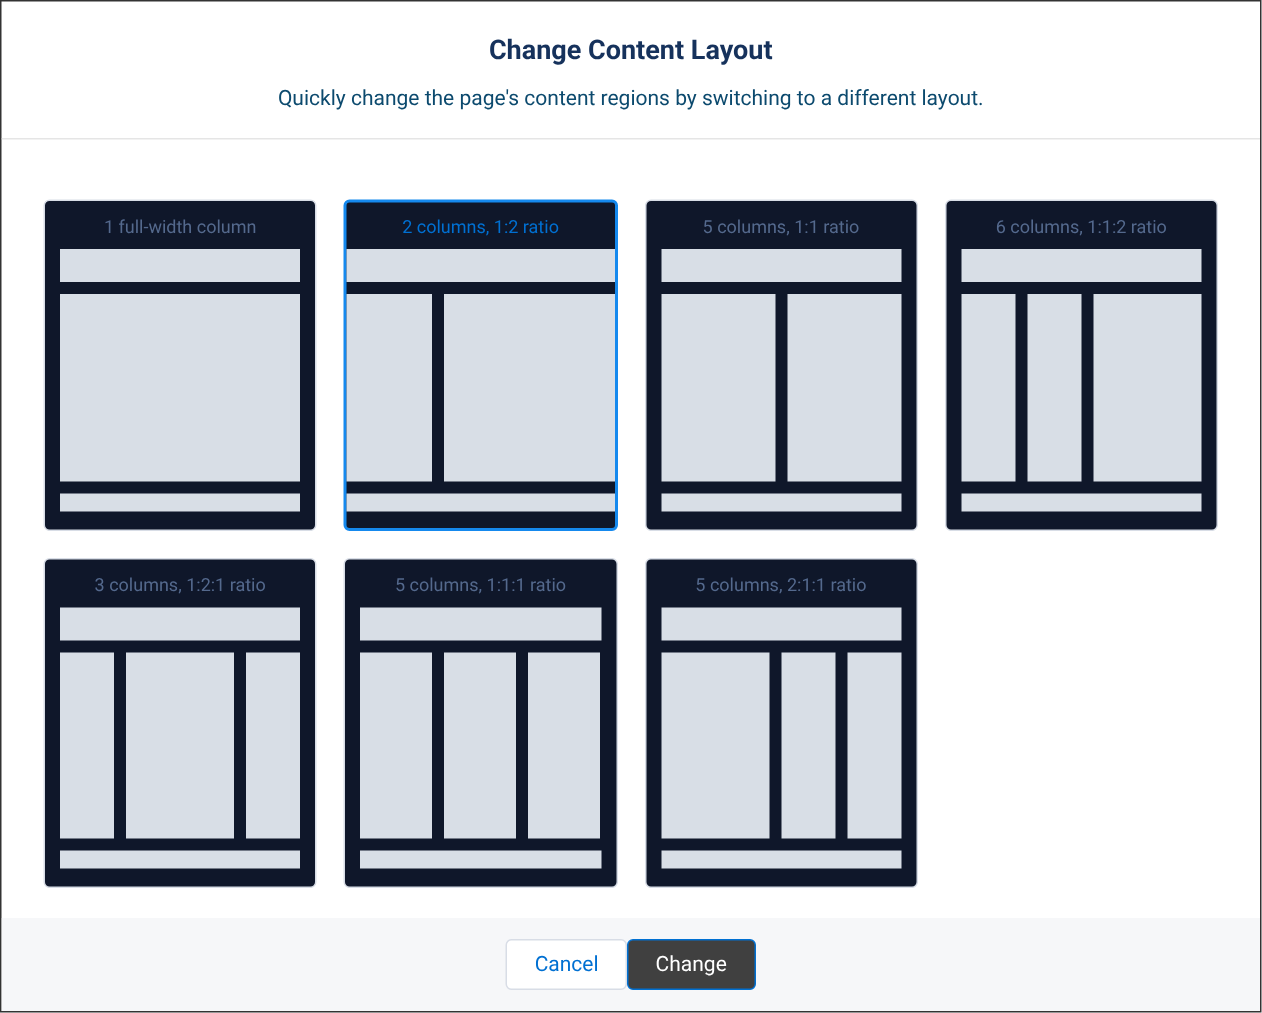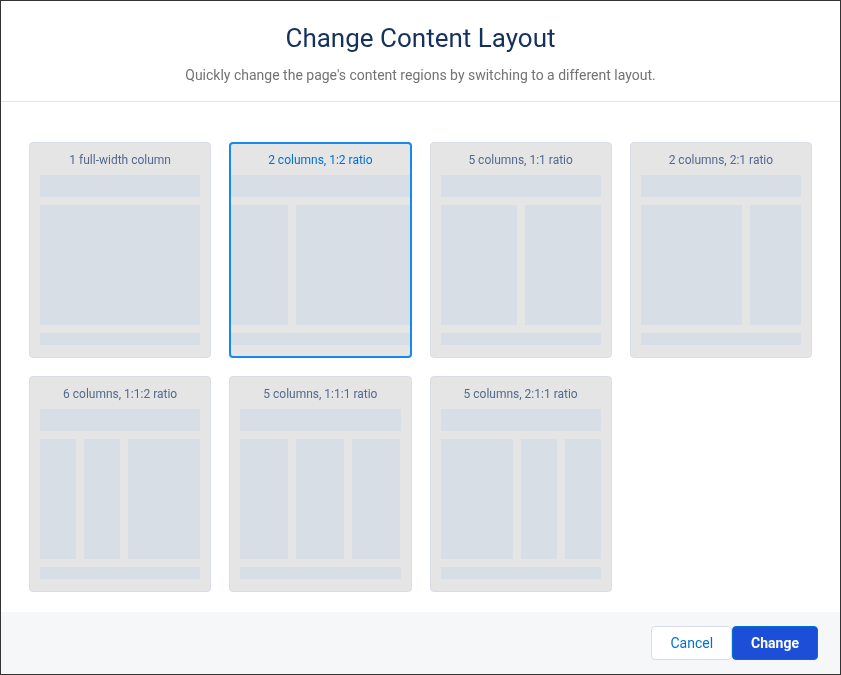--- a/index.html
+++ b/index.html
@@ -11,42 +11,42 @@
       border: 1px solid #333;
       display: flex;
       flex-direction: column;
     }
     .header {
       padding: 22px 20px 18px;
       text-align: center;
       border-bottom: 1px solid #e5e5e5;
     }
     .title {
-      font-size: 26px;
-      font-weight: 400;
+      font-size: 18px;
+      font-weight: 700;
       color: #16325c;
       margin-bottom: 14px;
     }
     .subtitle {
       font-size: 14px;
       font-weight: 400;
-      color: #737373;
+      color: #0c4a6e;
     }
     .content {
       flex: 1;
       padding: 40px 28px 20px;
       display: grid;
       grid-template-columns: repeat(4, 1fr);
       gap: 18px;
     }
     .layout-card {
       border: 1px solid #d8dde6;
       border-radius: 4px;
       padding: 10px 10px 12px;
-      background: #e5e5e5;
+      background: #0f172a;
       cursor: pointer;
       display: flex;
       flex-direction: column;
     }
     .layout-card.selected {
       border: 2px solid #1589ee;
       padding: 9px 0 11px;
     }
     .layout-card.selected .card-label {
       color: #0070d2;
@@ -77,40 +77,40 @@
       height: 100%;
     }
     .p-bot {
       height: 12px;
       background: #d8dee6;
     }
     .footer {
       background: #f6f7f9;
       padding: 14px 22px;
       display: flex;
-      justify-content: flex-end;
+      justify-content: center;
       align-items: center;
     }
     .btn {
       font-size: 14px;
       padding: 8px 18px;
       border-radius: 4px;
       cursor: pointer;
       font-family: inherit;
     }
     .btn-cancel {
       background: #fff;
       border: 1px solid #d8dde6;
       color: #0070d2;
     }
     .btn-change {
-      background: #1d4ed8;
+      background: #404040;
       border: 1px solid #0070d2;
       color: #fff;
-      font-weight: 700;
+      font-weight: 400;
     }
   </style>
 </head>
 <body>
 
 <div class="header">
   <h1 class="title">Change Content Layout</h1>
   <p class="subtitle">Quickly change the page's content regions by switching to a different layout.</p>
 </div>
 
@@ -141,38 +141,39 @@
       <div class="preview">
         <div class="p-top"></div>
         <div class="p-mid">
           <div class="p-col" style="flex: 1 1 0%;"></div>
           <div class="p-col" style="flex: 1 1 0%;"></div>
         </div>
         <div class="p-bot"></div>
       </div>
     </div>
     <div class="layout-card">
-      <div class="card-label">2 columns, 2:1 ratio</div>
-      <div class="preview">
-        <div class="p-top"></div>
-        <div class="p-mid">
-          <div class="p-col" style="flex: 2 1 0%;"></div>
-          <div class="p-col" style="flex: 1 1 0%;"></div>
-        </div>
-        <div class="p-bot"></div>
-      </div>
-    </div>
-    <div class="layout-card">
       <div class="card-label">6 columns, 1:1:2 ratio</div>
       <div class="preview">
         <div class="p-top"></div>
         <div class="p-mid">
           <div class="p-col" style="flex: 1 1 0%;"></div>
           <div class="p-col" style="flex: 1 1 0%;"></div>
           <div class="p-col" style="flex: 2 1 0%;"></div>
+        </div>
+        <div class="p-bot"></div>
+      </div>
+    </div>
+    <div class="layout-card">
+      <div class="card-label">3 columns, 1:2:1 ratio</div>
+      <div class="preview">
+        <div class="p-top"></div>
+        <div class="p-mid">
+          <div class="p-col" style="flex: 1 1 0%;"></div>
+          <div class="p-col" style="flex: 2 1 0%;"></div>
+          <div class="p-col" style="flex: 1 1 0%;"></div>
         </div>
         <div class="p-bot"></div>
       </div>
     </div>
     <div class="layout-card">
       <div class="card-label">5 columns, 1:1:1 ratio</div>
       <div class="preview">
         <div class="p-top"></div>
         <div class="p-mid">
           <div class="p-col" style="flex: 1 1 0%;"></div>

